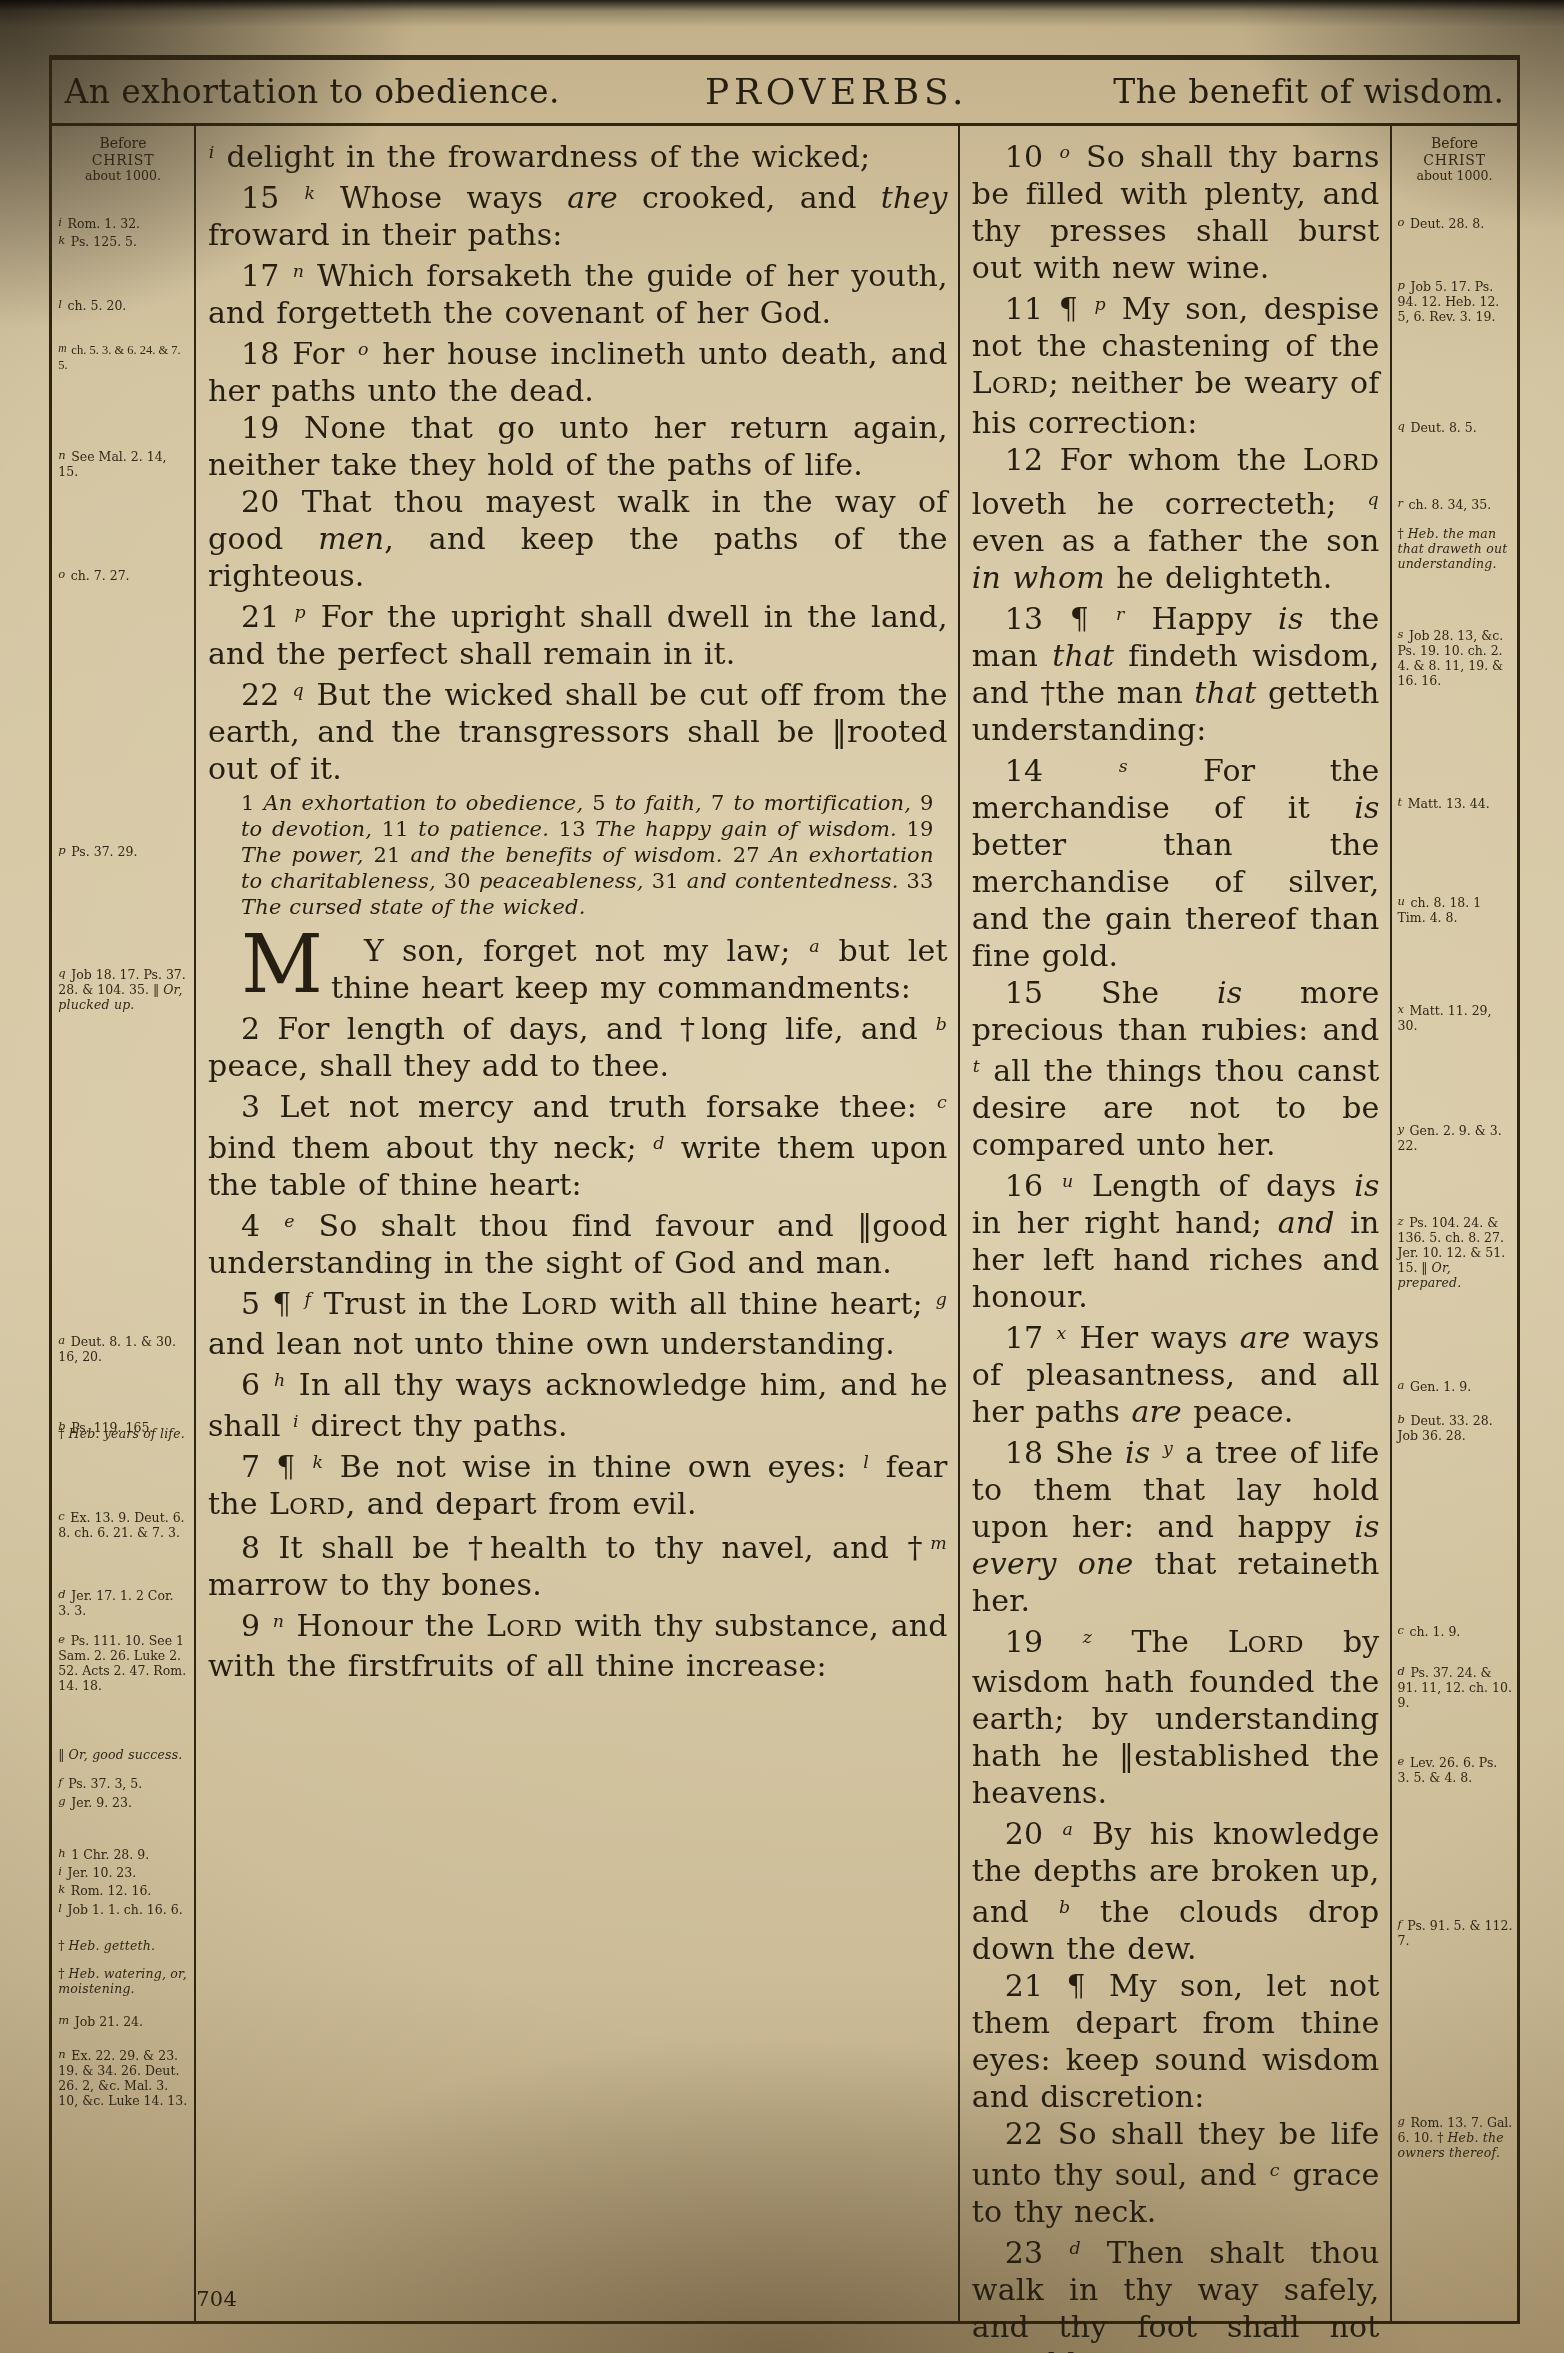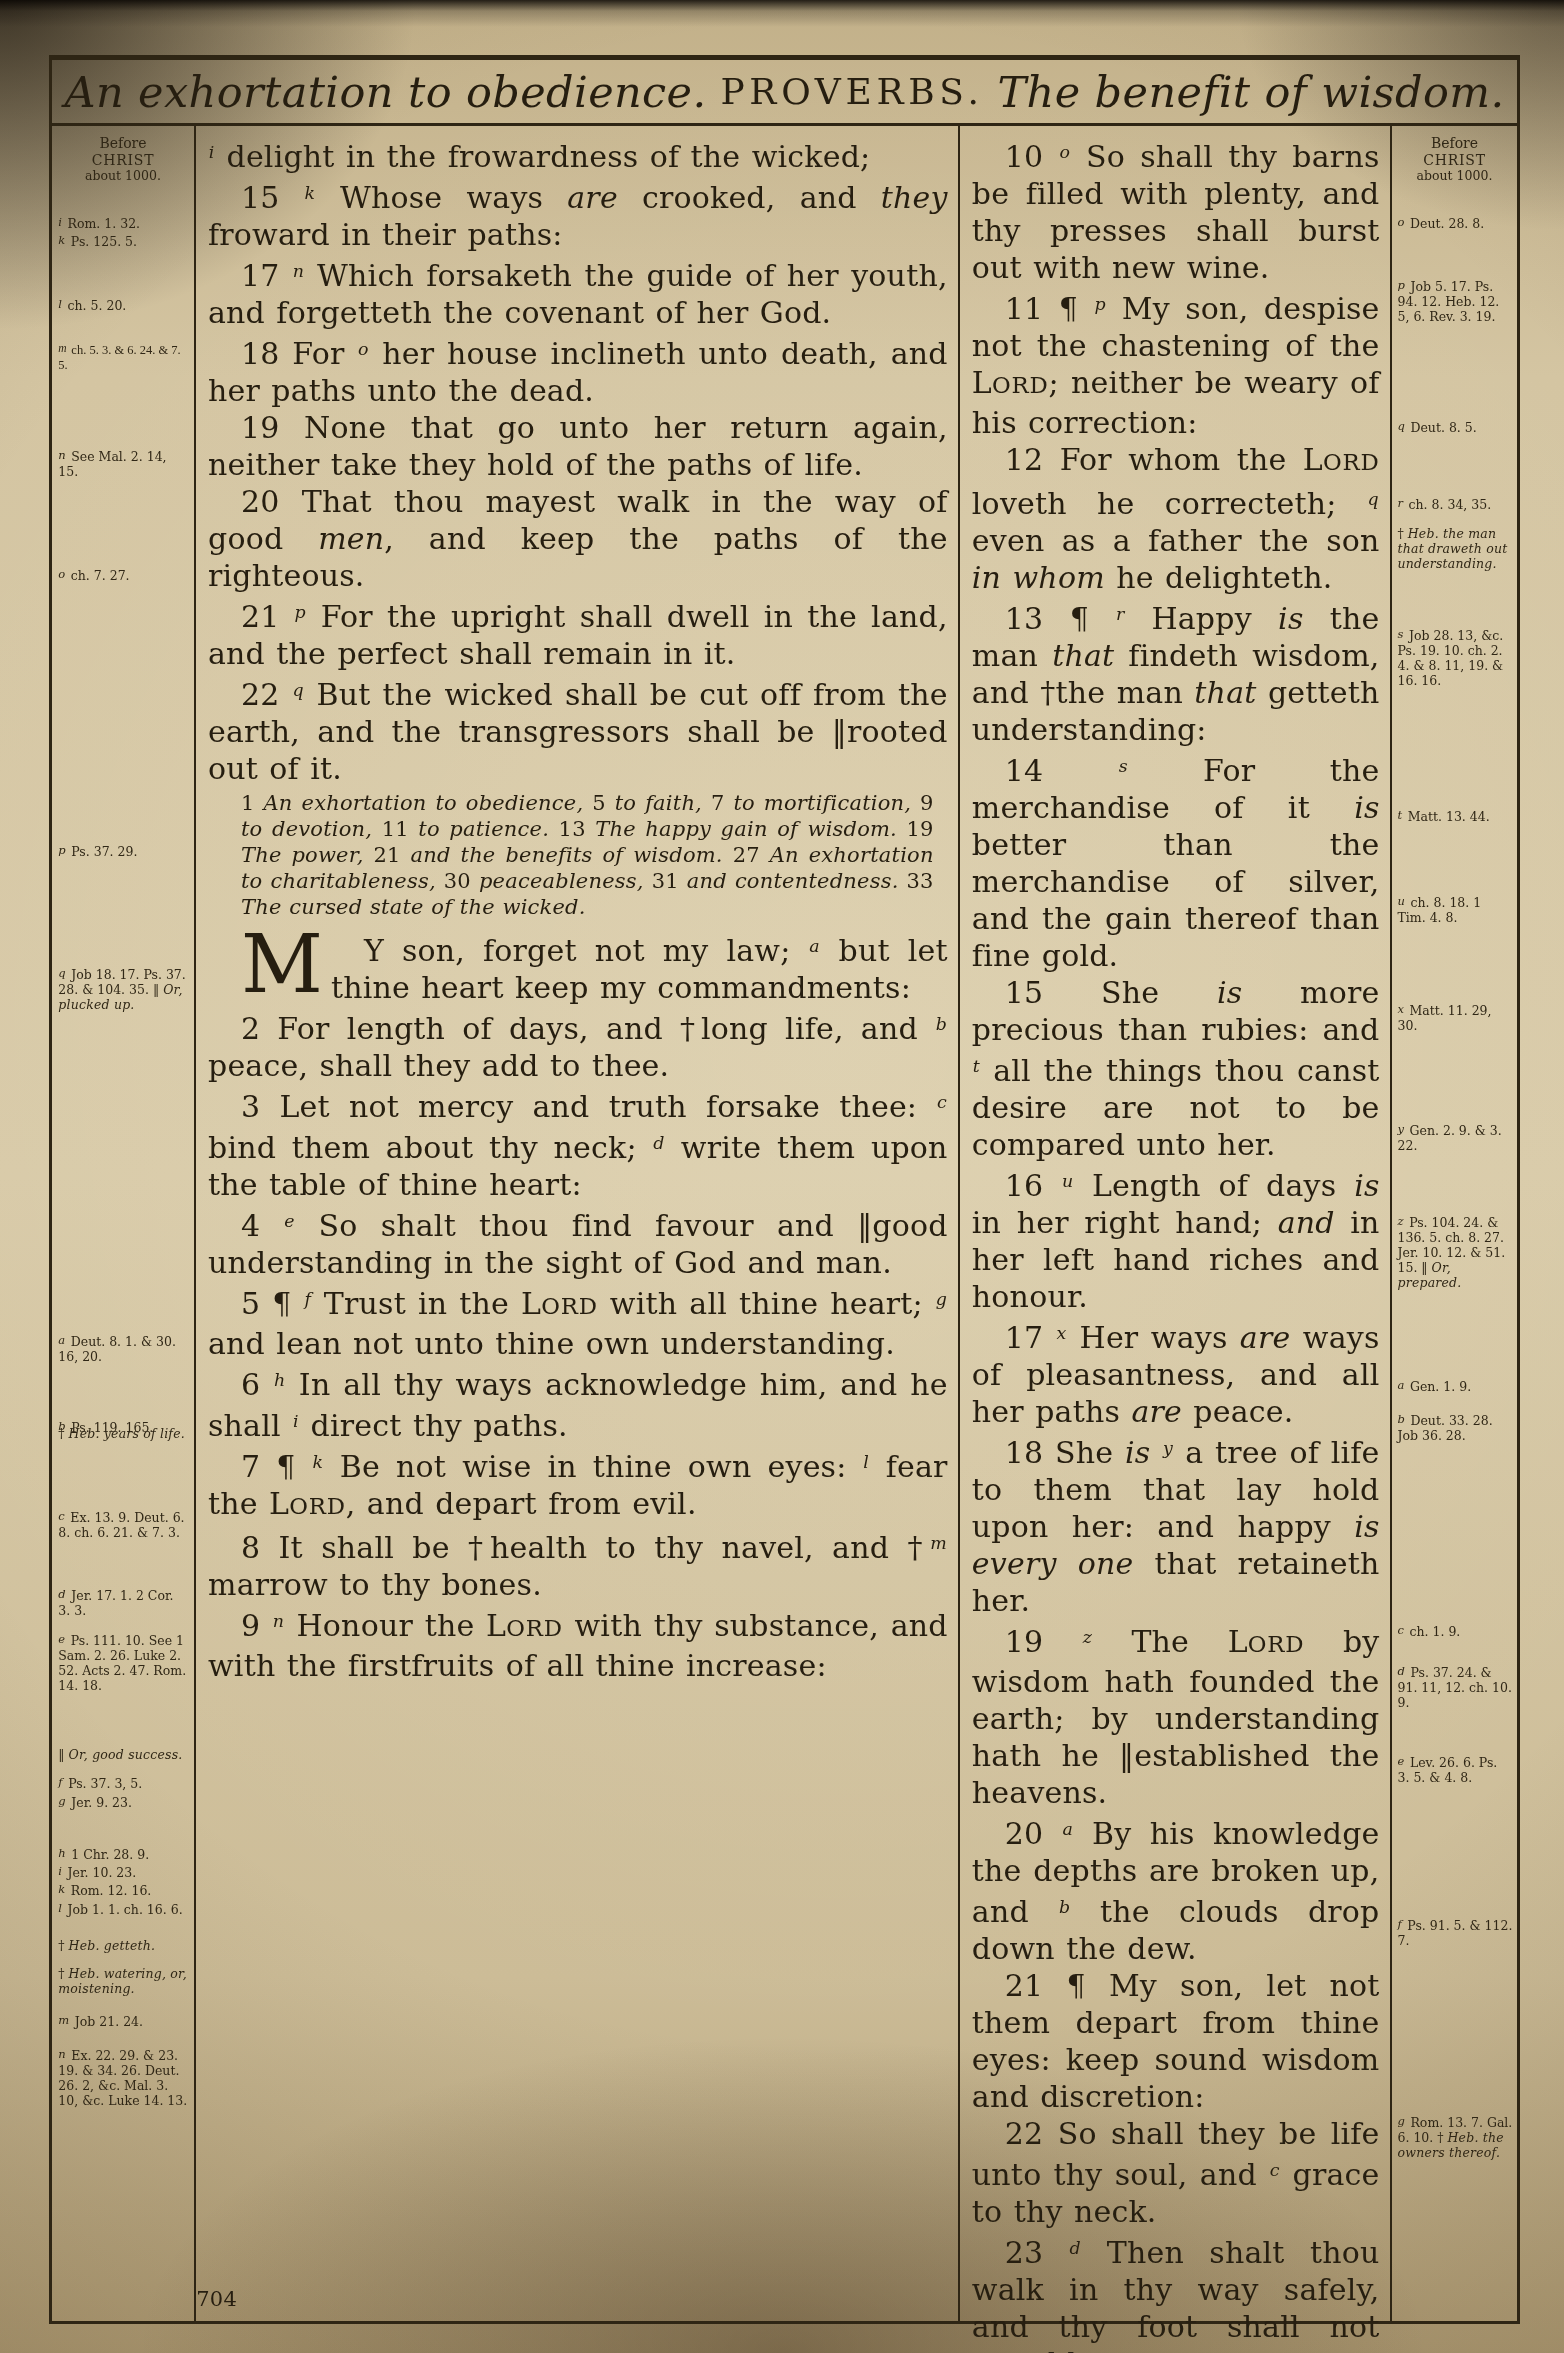--- a/index.html
+++ b/index.html
@@ -20,21 +20,21 @@
       linear-gradient(180deg,#c2b089 0%,#d4c5a2 16%,#d8caa8 50%,#ccbc97 84%,#b3a078 100%);
   }
   .frame{
     position:absolute;left:49px;top:55px;right:45px;bottom:30px;
     border:3.1px solid #2e2514;border-top-width:5.5px;border-bottom-width:3.9px;
   }
   .running-head{
     height:63px;display:flex;align-items:center;justify-content:space-between;
     border-bottom:3.1px solid #2e2514;padding:0 12.5px;
   }
-  .rh-left,.rh-right{font-style:italic;font-size:43px;letter-spacing:0.4px;}
+  .rh-left,.rh-right{font-size:33px;letter-spacing:0.4px;}
   .rh-center{font-size:36px;letter-spacing:4.7px;}
   .pbody{
     display:flex;position:relative;height:calc(100% - 66px);
   }
   .vr{width:2.3px;background:#2e2514;flex:0 0 2.3px;}
   .margincol{position:relative;flex:0 0 142px;font-size:12.5px;line-height:15px;color:#30271612;color:#302716;}
   .margincol.right{flex:0 0 125px;}
   .mhead{padding-top:9.4px;text-align:center;line-height:16.4px;font-size:14px;}
   .mhead .l2{letter-spacing:0.8px;}
   .mhead .l3{font-size:12.5px;}
@@ -145,21 +145,21 @@
             <div class="l1">Before</div>
             <div class="l2">CHRIST</div>
             <div class="l3">about 1000.</div>
           </div>
           <div class="note" style="top: 89px;"><span class="ref">o</span> Deut. 28. 8.</div>
           <div class="note" style="top: 152px;"><span class="ref">p</span> Job 5. 17. Ps. 94. 12. Heb. 12. 5, 6. Rev. 3. 19.</div>
           <div class="note" style="top: 293px;"><span class="ref">q</span> Deut. 8. 5.</div>
           <div class="note" style="top: 370px;"><span class="ref">r</span> ch. 8. 34, 35.</div>
           <div class="note" style="top: 400px;">† <i>Heb. the man that draweth out understanding.</i></div>
           <div class="note" style="top: 501px;"><span class="ref">s</span> Job 28. 13, &amp;c. Ps. 19. 10. ch. 2. 4. &amp; 8. 11, 19. &amp; 16. 16.</div>
-          <div class="note" style="top: 669px; margin-top: 13px;"><span class="ref">t</span> Matt. 13. 44.</div>
+          <div class="note" style="top: 669px;"><span class="ref">t</span> Matt. 13. 44.</div>
           <div class="note" style="top: 768px;"><span class="ref">u</span> ch. 8. 18. 1 Tim. 4. 8.</div>
           <div class="note" style="top: 876px;"><span class="ref">x</span> Matt. 11. 29, 30.</div>
           <div class="note" style="top: 996px;"><span class="ref">y</span> Gen. 2. 9. &amp; 3. 22.</div>
           <div class="note" style="top: 1088px;"><span class="ref">z</span> Ps. 104. 24. &amp; 136. 5. ch. 8. 27. Jer. 10. 12. &amp; 51. 15. ‖ <i>Or, prepared.</i></div>
           <div class="note" style="top: 1252px;"><span class="ref">a</span> Gen. 1. 9.</div>
           <div class="note" style="top: 1286px;"><span class="ref">b</span> Deut. 33. 28. Job 36. 28.</div>
           <div class="note" style="top: 1497px;"><span class="ref">c</span> ch. 1. 9.</div>
           <div class="note" style="top: 1538px;"><span class="ref">d</span> Ps. 37. 24. &amp; 91. 11, 12. ch. 10. 9.</div>
           <div class="note" style="top: 1628px;"><span class="ref">e</span> Lev. 26. 6. Ps. 3. 5. &amp; 4. 8.</div>
           <div class="note" style="top: 1791px;"><span class="ref">f</span> Ps. 91. 5. &amp; 112. 7.</div>

